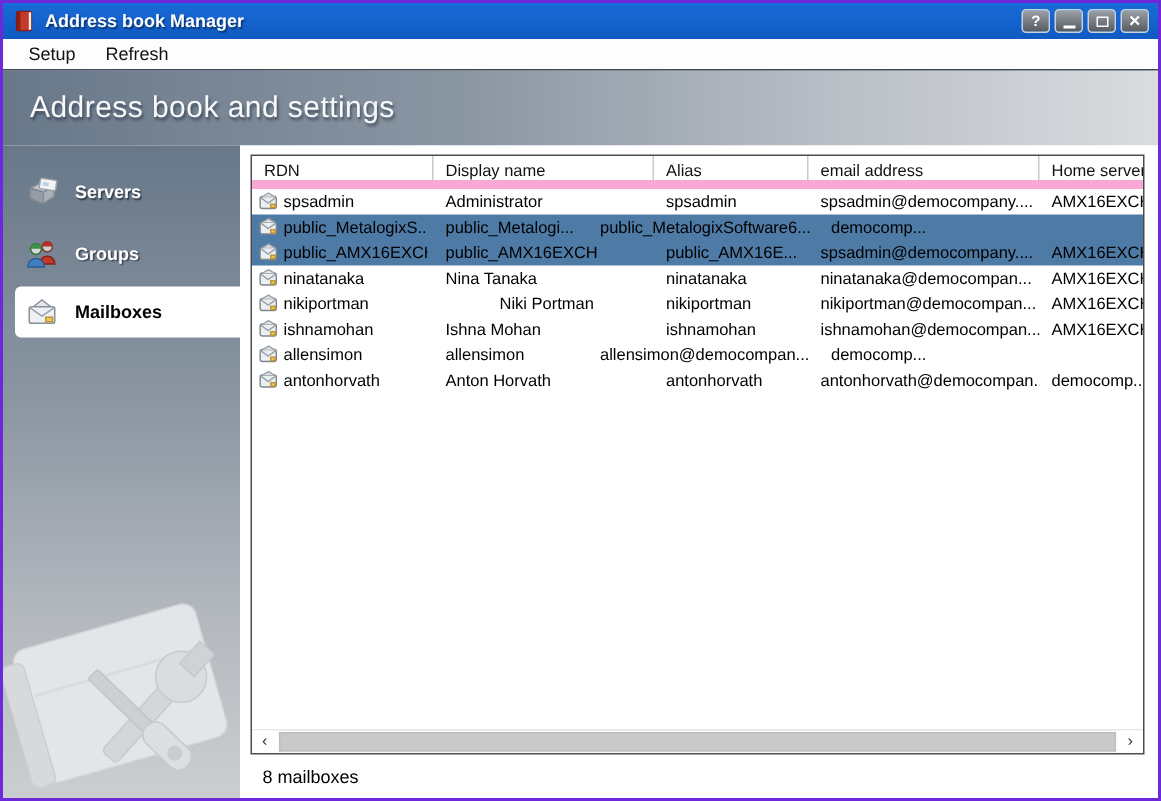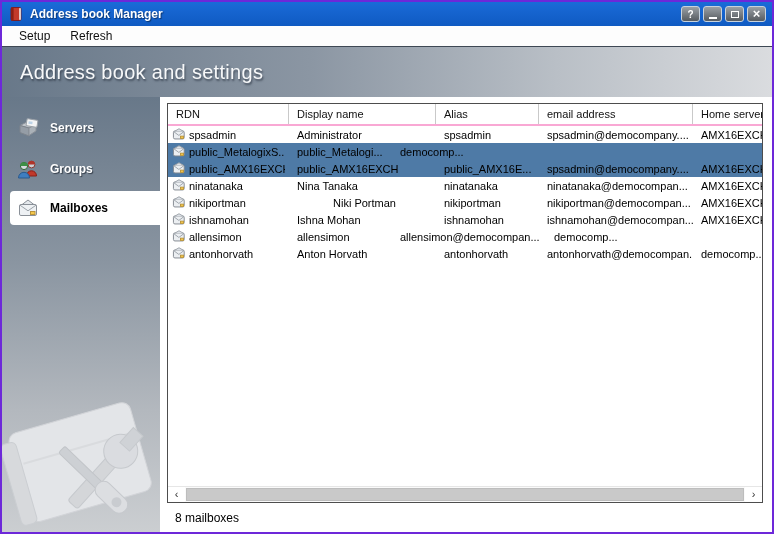--- a/index.html
+++ b/index.html
@@ -40,21 +40,21 @@
   .side-item .s-label { font-size:12px; font-weight:bold; color:#fff; text-shadow:1px 1px 1px rgba(30,38,48,.75); }
   .side-item.selected { background:#fff; margin-left:8px; padding-left:6px; height:34px; border-radius:4px 0 0 4px; }
   .side-item.selected .s-label { color:#000; text-shadow:none; }
 
   .watermark { position:absolute; left:-6px; bottom:-8px; width:170px; height:150px; pointer-events:none; }
 
   
   .content { flex:1; background:#fff; position:relative; min-width:0; }
   .listview { position:absolute; left:7px; top:6px; right:9px; bottom:29px; border:1px solid #4d4d4d;
               display:flex; flex-direction:column; background:#fff; overflow:hidden; }
-  .lv-header { height:22px; display:flex; flex:0 0 auto; border-bottom:2px solid #f9a8d4; }
+  .lv-header { height:22px; display:flex; flex:0 0 auto; border-bottom:6px solid #f9a8d4; }
   .lv-hcell { font-size:11px; color:#111; padding:4px 4px 0 8px; border-right:1px solid #c9c9c9;
               white-space:nowrap; overflow:hidden; flex:0 0 auto; }
   .lv-hcell.last { flex:1; border-right:none; }
   .lv-rows { flex:1; overflow:hidden; }
   .trow { height:17px; display:flex; align-items:center; }
   .trow.selected { background:#4e7aa6; }
   .tcell { font-size:11px; color:#000; padding:0 4px 0 8px; white-space:nowrap; overflow:hidden; flex:0 0 auto; }
   .tcell.first { display:flex; align-items:center; padding-left:4px; }
   .tcell.first svg { width:14px; height:13px; margin-right:3px; flex:0 0 auto; }
   .tcell.last { flex:1; }
@@ -191,20 +191,21 @@
                     <svg viewBox="0 0 14 14">
                       <rect x="1" y="3.2" width="11.6" height="8.6" rx="1.6" fill="#eceff2" stroke="#7f868e"></rect>
                       <path d="M1.4 4l5.4 4 5.4-4" fill="none" stroke="#9aa1a8"></path>
                       <path d="M2.5 3.4L7 .8l4.5 2.6" fill="#dde2e7" stroke="#9aa1a8"></path>
                       <rect x="8.6" y="8.8" width="3.2" height="2.4" fill="#f5c84c" stroke="#b9943a"></rect>
                     </svg>
                   </span>
                   <span style="overflow: hidden; white-space: nowrap;">public_MetalogixS...</span>
                 </div>
                 <div class="tcell" style="width: 103px;"><span style="overflow: hidden; white-space: nowrap;">public_Metalogi...</span></div>
+                <div class="tcell" style="width: 154px;"><span style="overflow: hidden; white-space: nowrap;">public_MetalogixSoftware6...</span></div>
                 <div class="tcell last"><span style="overflow: hidden; white-space: nowrap;">democomp...</span></div>
               </div>
               <div class="trow selected">
                 <div class="tcell first" style="width: 121px;">
                   <span style="display: inline-flex;">
                     <svg viewBox="0 0 14 14">
                       <rect x="1" y="3.2" width="11.6" height="8.6" rx="1.6" fill="#eceff2" stroke="#7f868e"></rect>
                       <path d="M1.4 4l5.4 4 5.4-4" fill="none" stroke="#9aa1a8"></path>
                       <path d="M2.5 3.4L7 .8l4.5 2.6" fill="#dde2e7" stroke="#9aa1a8"></path>
                       <rect x="8.6" y="8.8" width="3.2" height="2.4" fill="#f5c84c" stroke="#b9943a"></rect>

